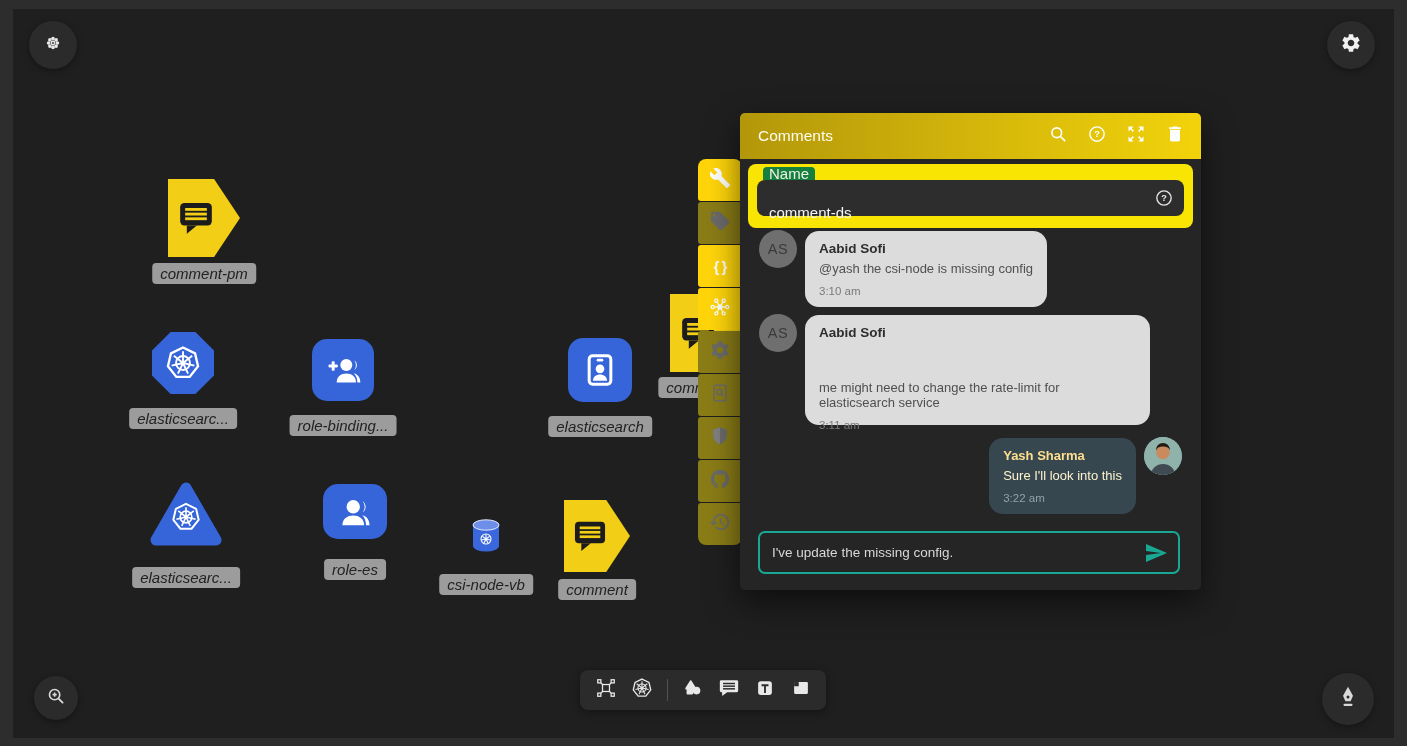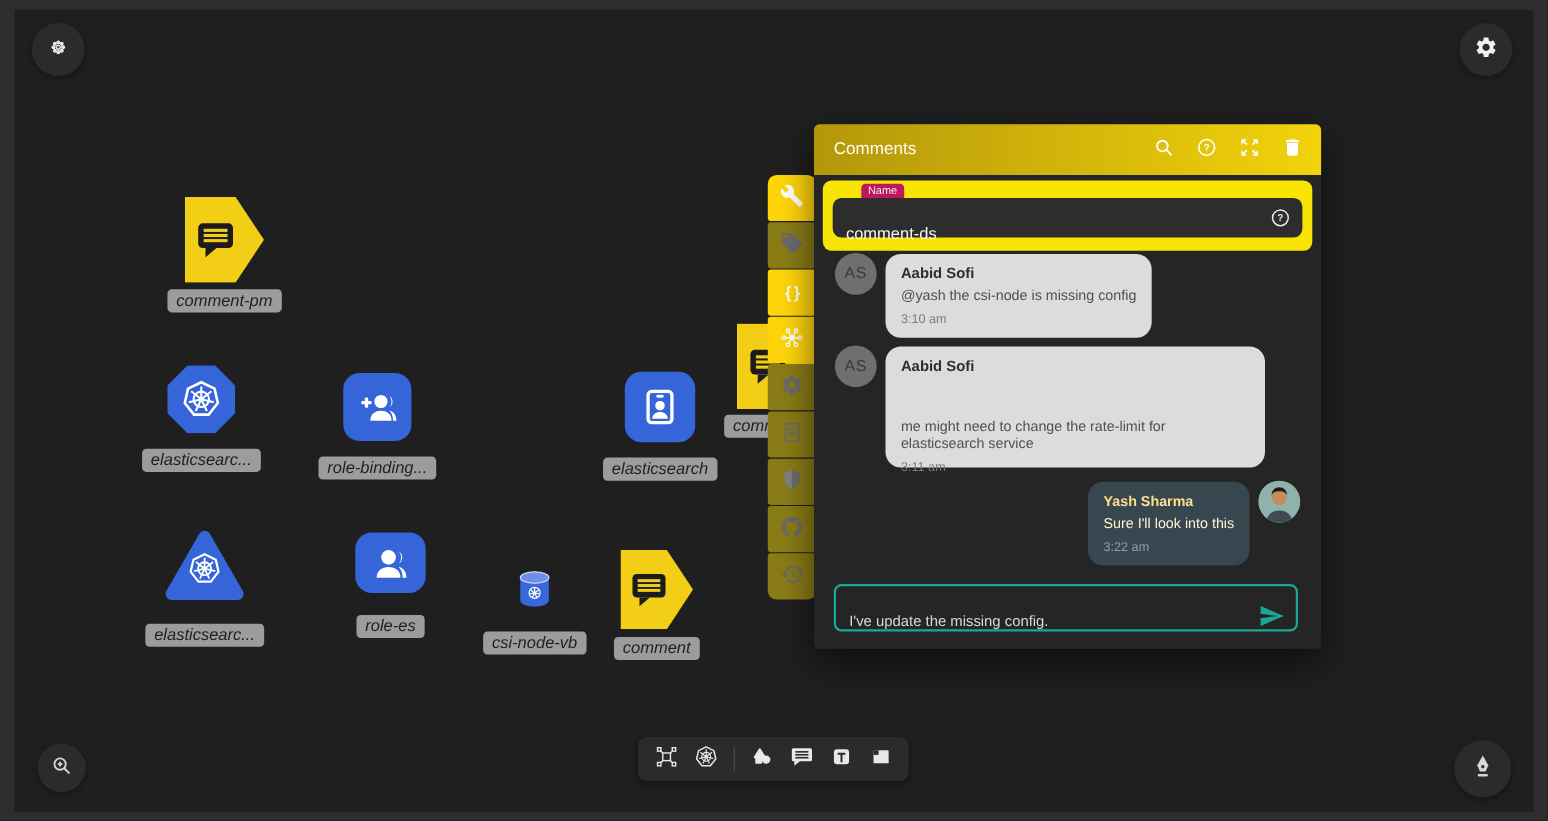--- a/index.html
+++ b/index.html
@@ -41,41 +41,41 @@
   .dock .sep { width:1px; height:22px; background:#525252; }
 
   
   .panel { position:absolute; left:740px; top:113px; width:461px; height:477px; background:#252525; border-radius:5px; z-index:6; box-shadow:0 12px 32px rgba(0,0,0,.55); }
   .panel-header { height:46px; border-radius:5px 5px 0 0; background:linear-gradient(90deg,#b3970a,#f2d30b); display:flex; align-items:center; padding:0 16px 0 18px; }
   .panel-title { color:#fffdf0; font-size:15.5px; flex:1; }
   .panel-header svg { width:20px; height:20px; margin-left:19px; cursor:pointer; }
 
   .name-wrap { position:absolute; left:8px; top:51px; width:445px; height:64px; background:#f9e503; border-radius:8px; }
   .name-box  { position:absolute; left:9px; right:9px; top:16px; height:36px; background:#2d2d2d; border-radius:8px; display:flex; align-items:center; padding:0 10px 0 12px; }
-  .name-label{ position:absolute; left:6px; top:-13px; height:13px; background:#be185d; color:#f0f0e6; font-size:10px; line-height:11px; padding:1px 6px 1px; border-radius:4px 4px 0 0;margin-left:20px; }
+  .name-label{ position:absolute; left:6px; top:-13px; height:13px; background:#15803d; color:#f0f0e6; font-size:15px; line-height:11px; padding:1px 6px 1px; border-radius:4px 4px 0 0; }
   .name-input{ flex:1; border:none; background:transparent; color:#f5f5f5; font-size:15px; font-family:inherit; outline:none;margin-top:28px; }
   .name-help svg { width:20px; height:20px; display:block; }
 
   .av { position:absolute; width:38px; height:38px; border-radius:50%; background:#6f6f6f; color:#3a3a3a; display:flex; align-items:center; justify-content:center; font-size:14.5px; letter-spacing:.5px; }
   .m1av { left:19px; top:117px; } .m2av { left:19px; top:201px; }
   .m3av { right:19px; top:324px; background:#86b1a8; overflow:hidden; padding:0; }
   .m3av svg { width:38px; height:38px; display:block; }
 
   .bub { position:absolute; background:#dcdcdc; border-radius:14px; padding:10px 14px; }
   .bub .bn { font-weight:bold; font-size:13.5px; color:#2e2e2e; }
   .bub .bt { font-size:13px; color:#505050; margin-top:5px; }
   .bub .tm { font-size:11.5px; color:#7a7a7a; margin-top:9px; }
   .m1b { left:65px; top:118px; } .m1b .bt { white-space:nowrap; }
   .m2b { left:65px; top:202px; width:345px; height:110px; } .m2b .bt { margin-top:40px; }
   .m3b { right:65px; top:325px; background:#37474f; }
   .m3b .bn { color:#ffdf8e; font-size:13px; }
   .m3b .bt { color:#fdf3cf; white-space:nowrap; }
   .m3b .tm { color:#93a1a8; text-align:left; }
 
-  .composer { position:absolute; left:18px; top:418px; width:422px; height:43px; border:2px solid #1aa894; border-radius:7px; display:flex; align-items:flex-end; padding:0 10px 0 12px; }
+  .composer { position:absolute; left:18px; top:418px; width:422px; height:43px; border:2px solid #1aa894; border-radius:7px; display:flex; align-items:center; padding:0 10px 0 12px; }
   .composer-input { flex:1; border:none; background:transparent; color:#d8d8d8; font-size:13.5px; font-family:inherit; outline:none; }
   .send svg { width:24px; height:24px; display:block; cursor:pointer; }
 </style>
 </head>
 <body>
 
 <div class="canvas"></div>
 
 <div class="circle-btn" id="btn-app">
   <span>

